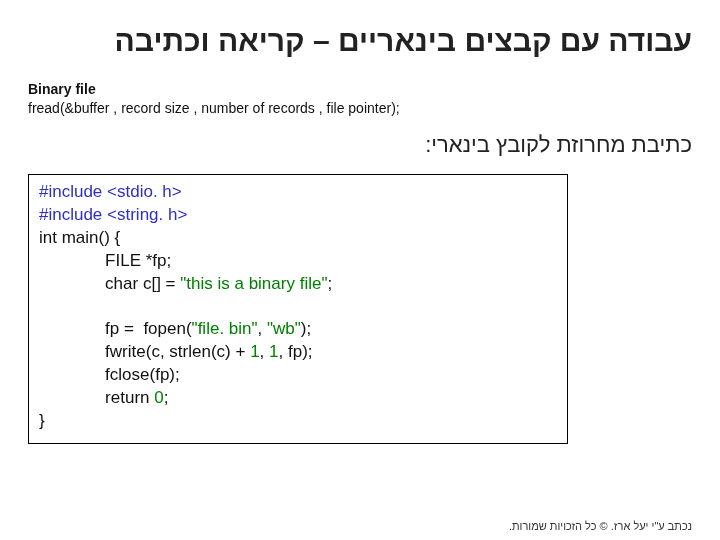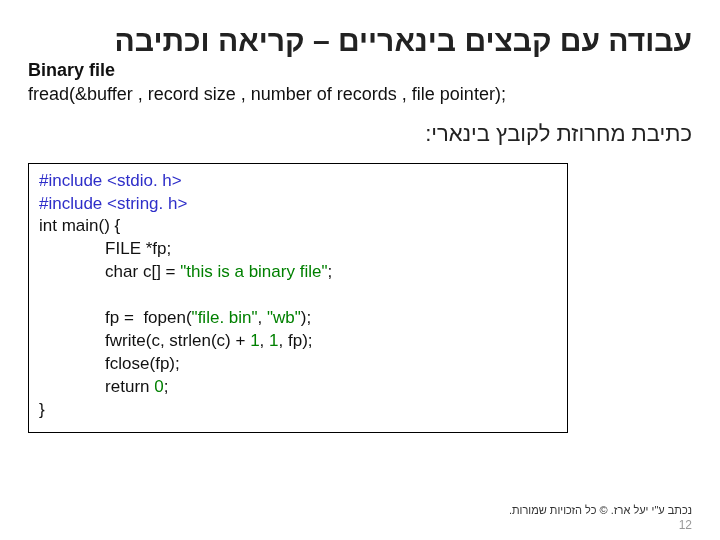--- a/index.html
+++ b/index.html
@@ -13,23 +13,24 @@
   }
   .slide {
     padding: 24px 28px 0 28px;
   }
   .title {
     font-size: 30px;
     font-weight: bold;
     direction: rtl;
     text-align: right;
     color: #222;
+    margin-bottom: 22px;
   }
   .desc {
-    font-size: 18px;
+    font-size: 14px;
     color: #111;
     line-height: 1.35;
     direction: ltr;
     text-align: left;
     margin-bottom: 14px;
   }
   .desc .bold { font-weight: bold; }
   .subtitle {
     font-size: 22px;
     direction: rtl;
@@ -84,14 +85,13 @@
 <span></span>
 <span>              fp =  fopen(</span><span class="str-green">"file. bin"</span><span>, </span><span class="str-green">"wb"</span><span>);</span>
 <span>              fwrite(c, strlen(c) + </span><span class="lit-green">1</span><span>, </span><span class="lit-green">1</span><span>, fp);</span>
 <span>              fclose(fp);</span>
 <span>              return </span><span class="lit-green">0</span><span>;</span>
 <span>}</span></div>
 </div>
 
 <div class="footer-wrap">
   <div class="credit">נכתב ע"י יעל ארז. © כל הזכויות שמורות.</div>
-  <div class="pn">12</div>
 </div>
 
 </body></html>

